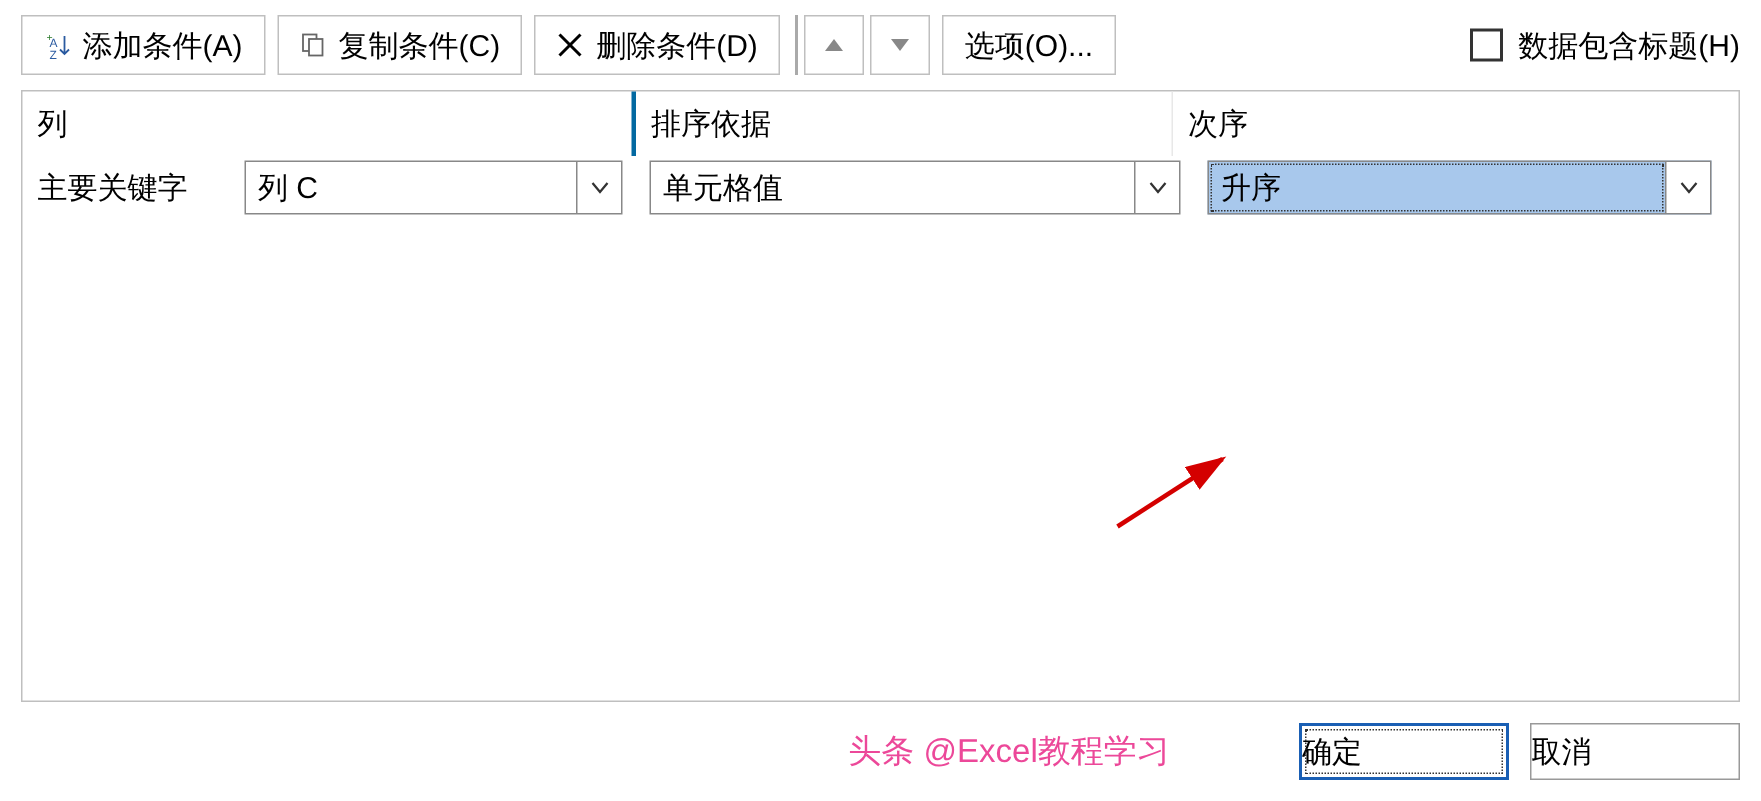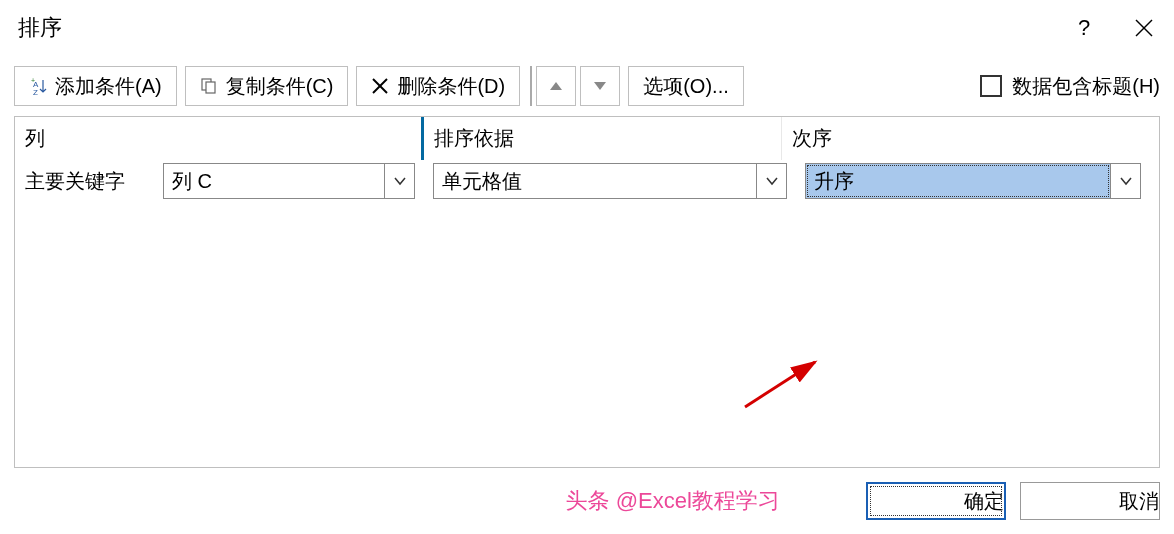--- a/index.html
+++ b/index.html
@@ -164,21 +164,21 @@
   padding: 14px;
 }
 .ft-btn {
   width: 140px;
   height: 38px;
   border: 1px solid #999;
   background: #fff;
   font-size: 20px;
   display: flex;
   align-items: center;
-  justify-content: flex-end;
+  justify-content: flex-start;
 }
 .ft-btn.primary {
   border: 2px solid #1a5fb4;
   outline: 1px dotted #333;
   outline-offset: -5px;
 }
 .watermark {
   position: absolute;
   bottom: 18px;
   left: 50%;
@@ -193,30 +193,20 @@
   left: 720px;
   top: 240px;
   pointer-events: none;
 }
 </style>
 </head>
 <body>
 
 <div class="dialog">
 
-  <div class="titlebar">
-    <div class="titlebar-title">排序</div>
-    <div class="titlebar-help">?</div>
-    <div class="titlebar-close">
-      <svg viewBox="0 0 18 18">
-        <line x1="1" y1="1" x2="17" y2="17" stroke="#000" stroke-width="1.5"></line>
-        <line x1="17" y1="1" x2="1" y2="17" stroke="#000" stroke-width="1.5"></line>
-      </svg>
-    </div>
-  </div>
 
   <div class="toolbar">
     <button class="tb-btn">
       <span class="icon-box">
         <svg width="18" height="20" viewBox="0 0 18 20">
           <text x="2" y="7" font-size="7" fill="#2a7a2a">+</text>
           <text x="4" y="11" font-size="8" fill="#2a5aa0">A</text>
           <text x="4" y="19" font-size="8" fill="#2a5aa0">Z</text>
           <path d="M14 4 L14 16 M11 13 L14 16 L17 13" stroke="#2a5aa0" stroke-width="1.2" fill="none"></path>
         </svg>

